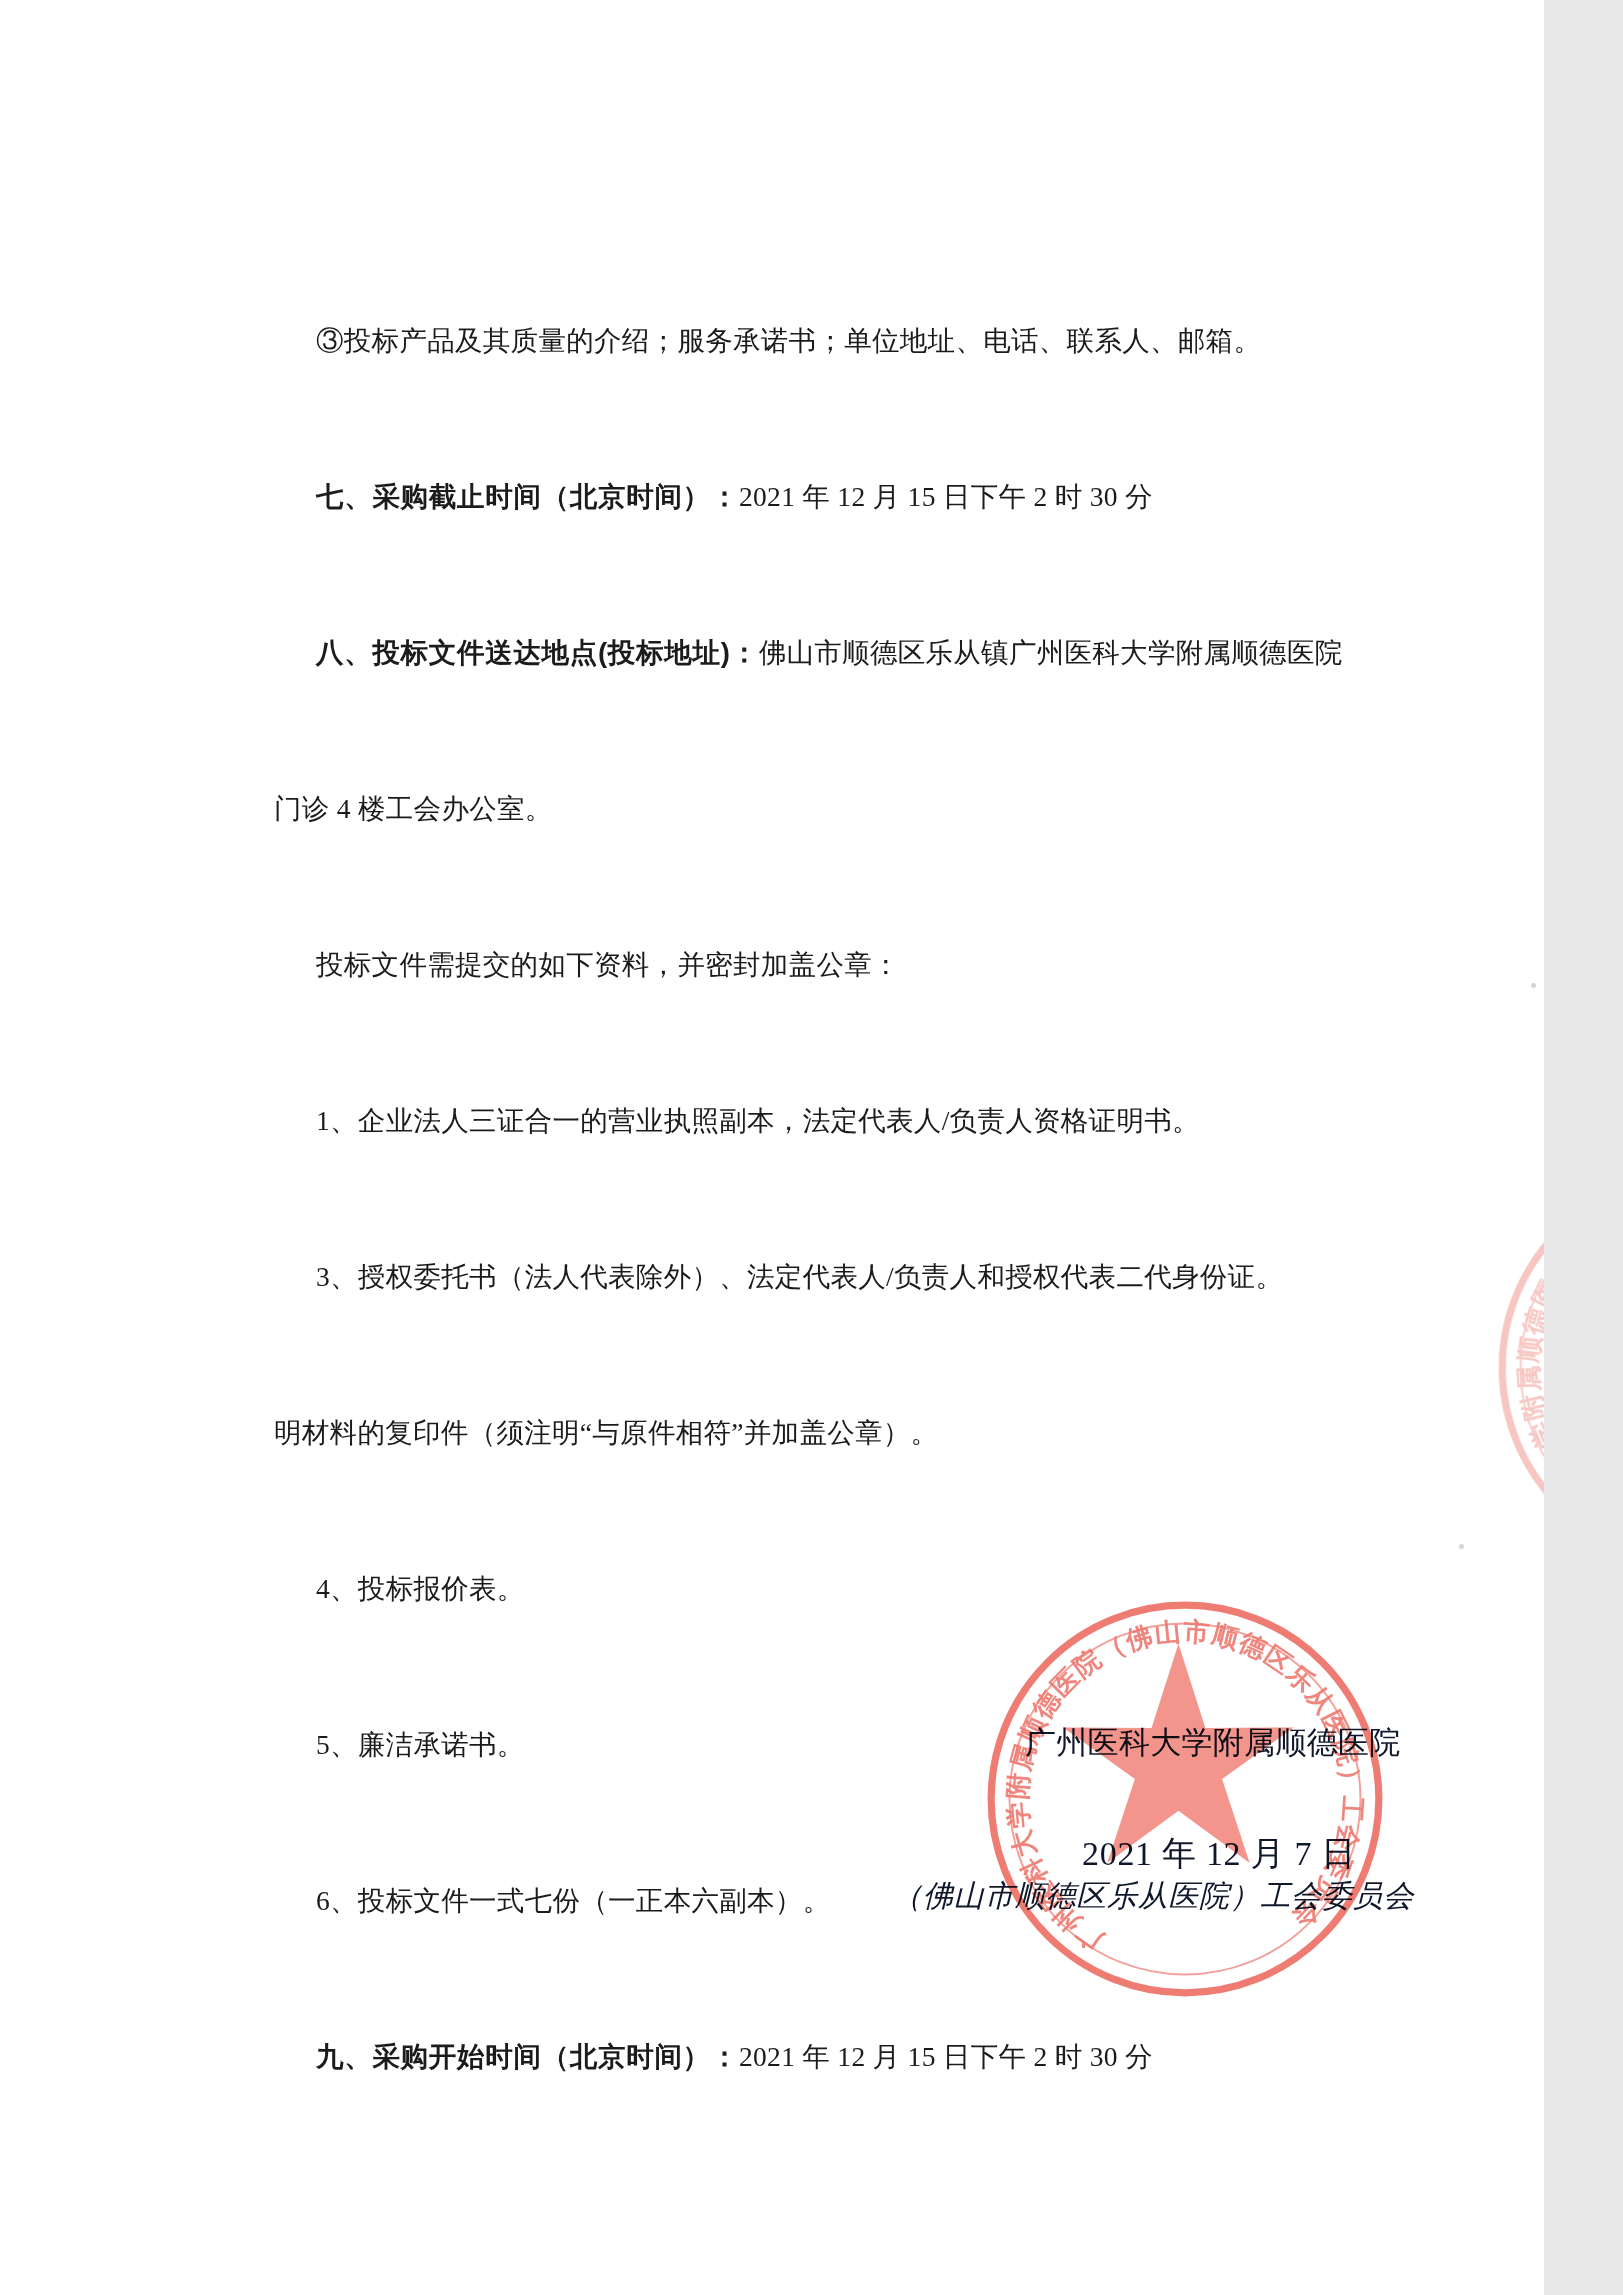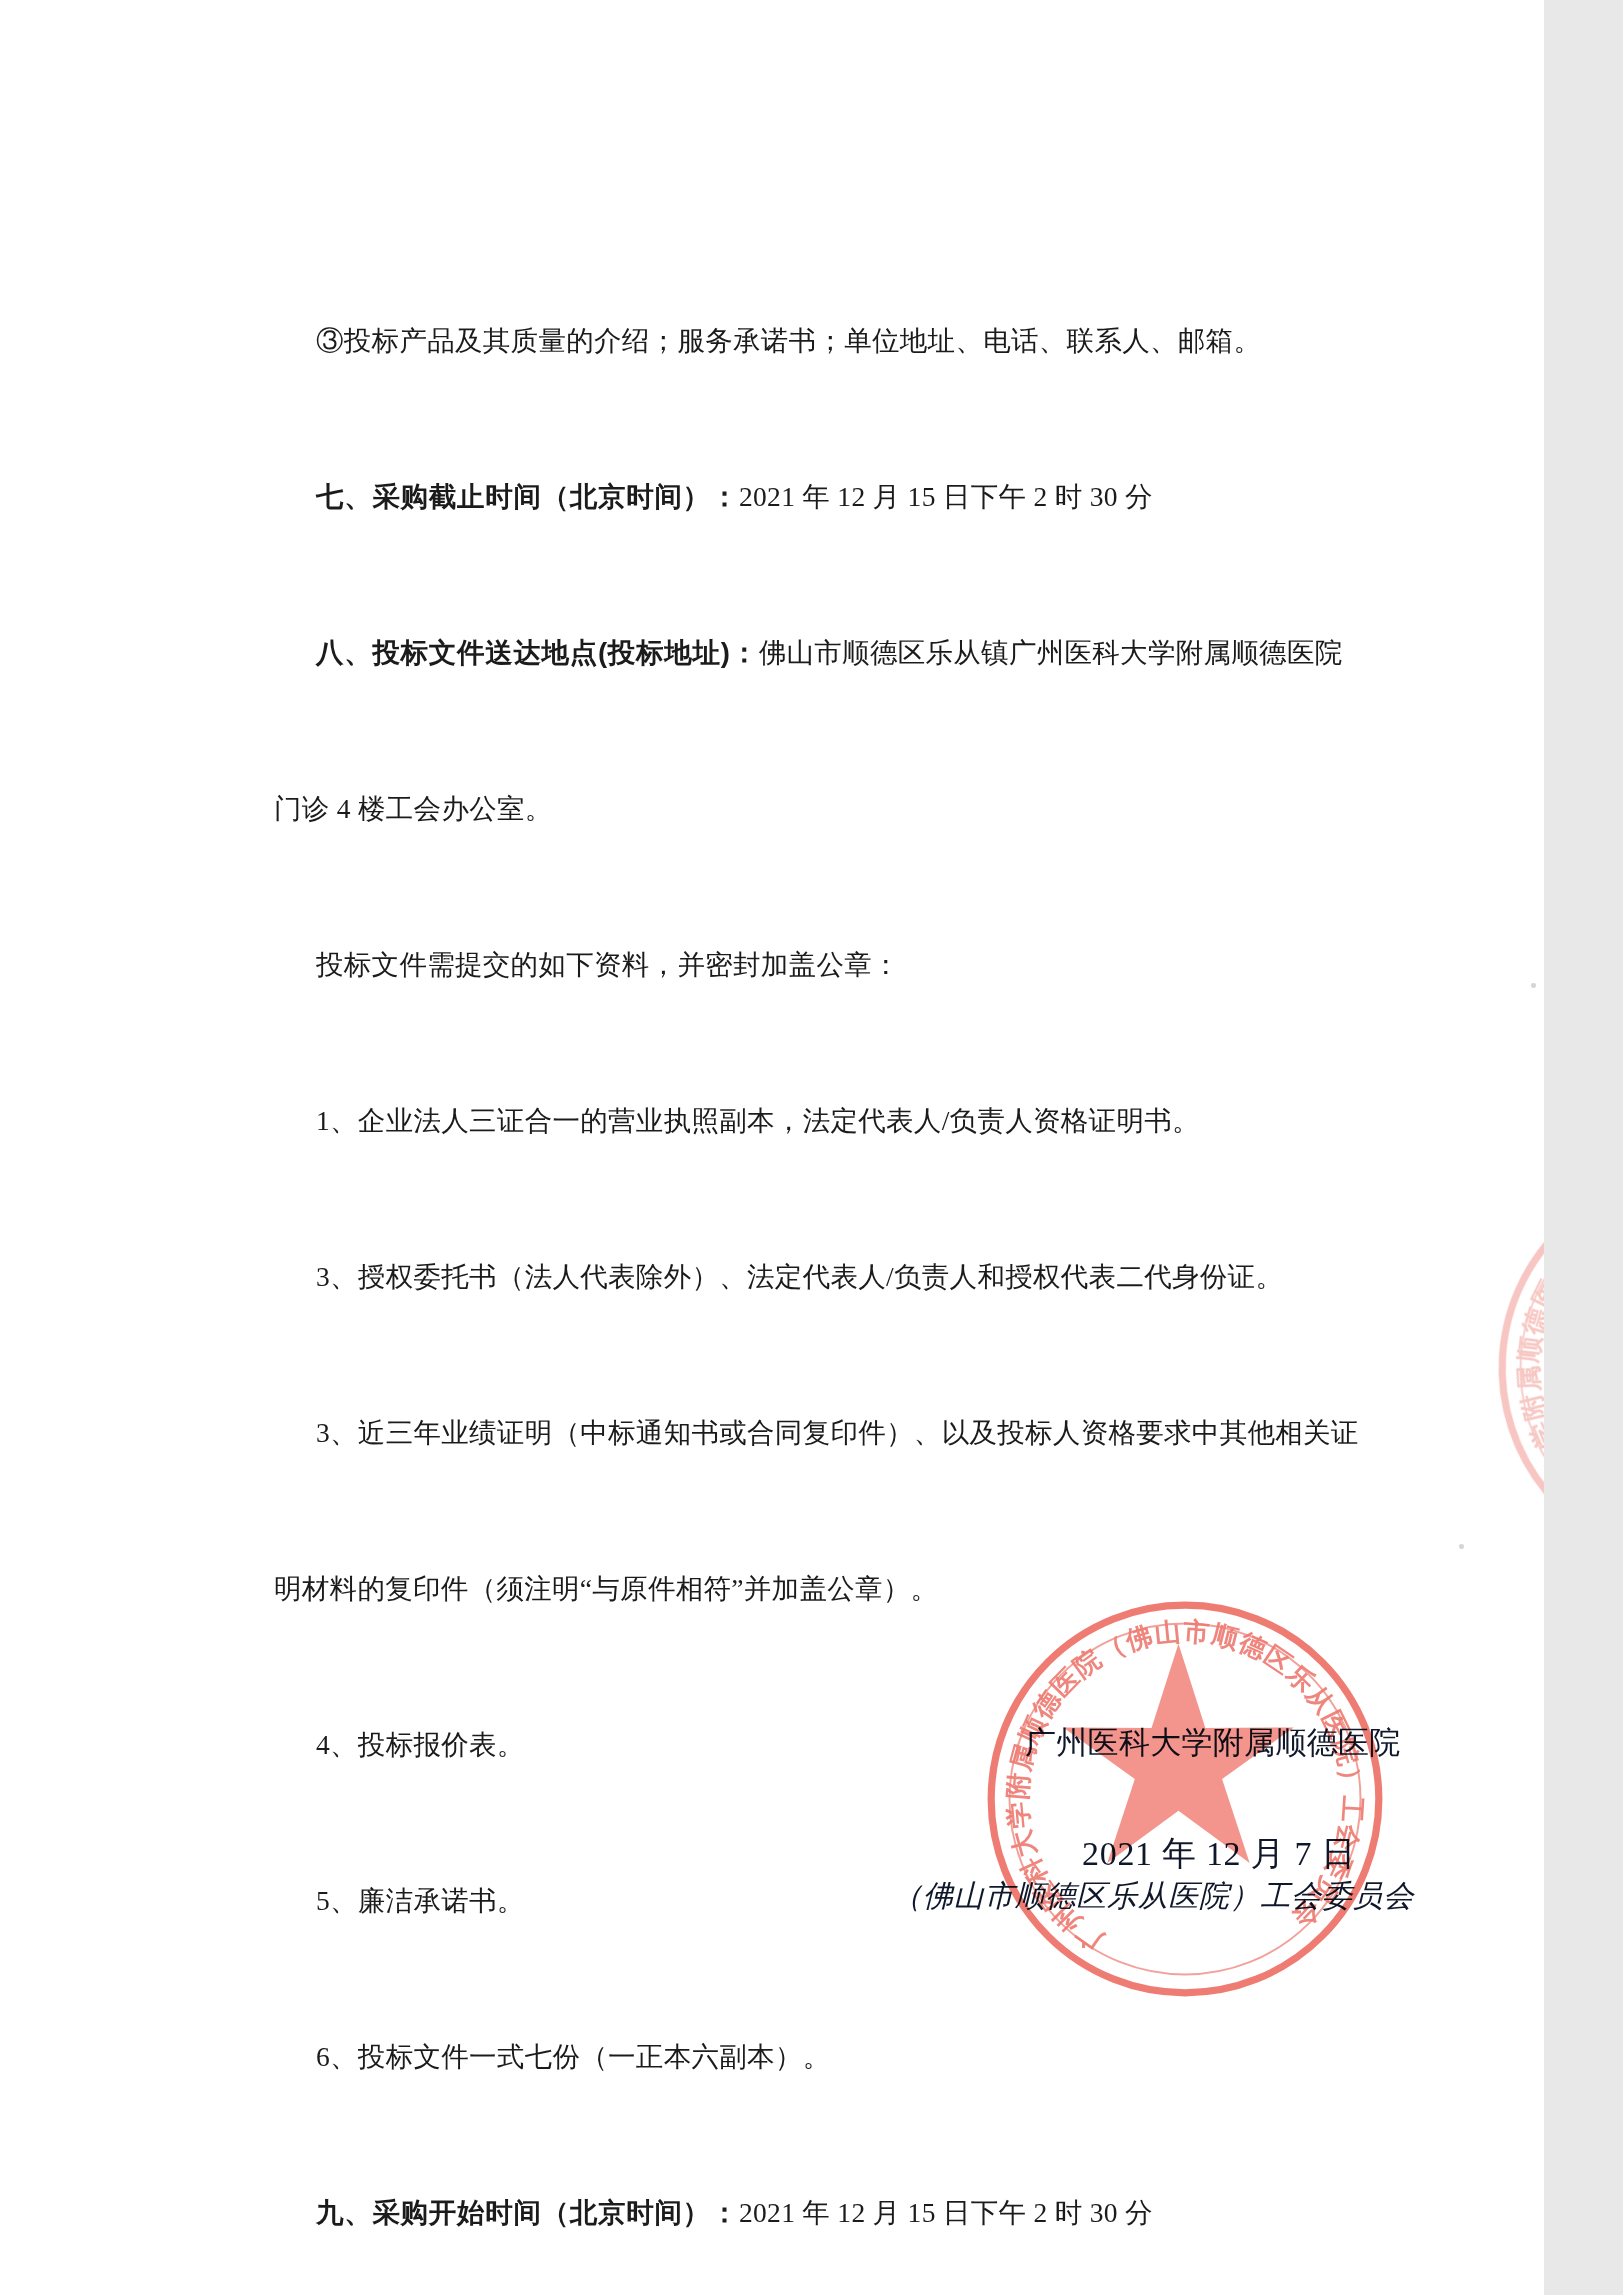--- a/index.html
+++ b/index.html
@@ -67,21 +67,20 @@
 <div class="page">
 
   <div class="doc">
     <div class="ln ind"><b class="hd"></b><span>③投标产品及其质量的介绍；服务承诺书；单位地址、电话、联系人、邮箱。</span></div>
     <div class="ln ind"><b class="hd">七、采购截止时间（北京时间）：</b><span>2021 年 12 月 15 日下午 2 时 30 分</span></div>
     <div class="ln ind"><b class="hd">八、投标文件送达地点(投标地址)：</b><span>佛山市顺德区乐从镇广州医科大学附属顺德医院</span></div>
     <div class="ln"><b class="hd"></b><span>门诊 4 楼工会办公室。</span></div>
     <div class="ln ind"><b class="hd"></b><span>投标文件需提交的如下资料，并密封加盖公章：</span></div>
     <div class="ln ind"><b class="hd"></b><span>1、企业法人三证合一的营业执照副本，法定代表人/负责人资格证明书。</span></div>
     <div class="ln ind"><b class="hd"></b><span>3、授权委托书（法人代表除外）、法定代表人/负责人和授权代表二代身份证。</span></div>
-    <div class="ln ind"><b class="hd"></b><span>3、近三年业绩证明（中标通知书或合同复印件）、以及投标人资格要求中其他相关证</span></div>
     <div class="ln"><b class="hd"></b><span>明材料的复印件（须注明“与原件相符”并加盖公章）。</span></div>
     <div class="ln ind"><b class="hd"></b><span>4、投标报价表。</span></div>
     <div class="ln ind"><b class="hd"></b><span>5、廉洁承诺书。</span></div>
     <div class="ln ind"><b class="hd"></b><span>6、投标文件一式七份（一正本六副本）。</span></div>
     <div class="ln ind"><b class="hd">九、采购开始时间（北京时间）：</b><span>2021 年 12 月 15 日下午 2 时 30 分</span></div>
     
     
     
     
     

